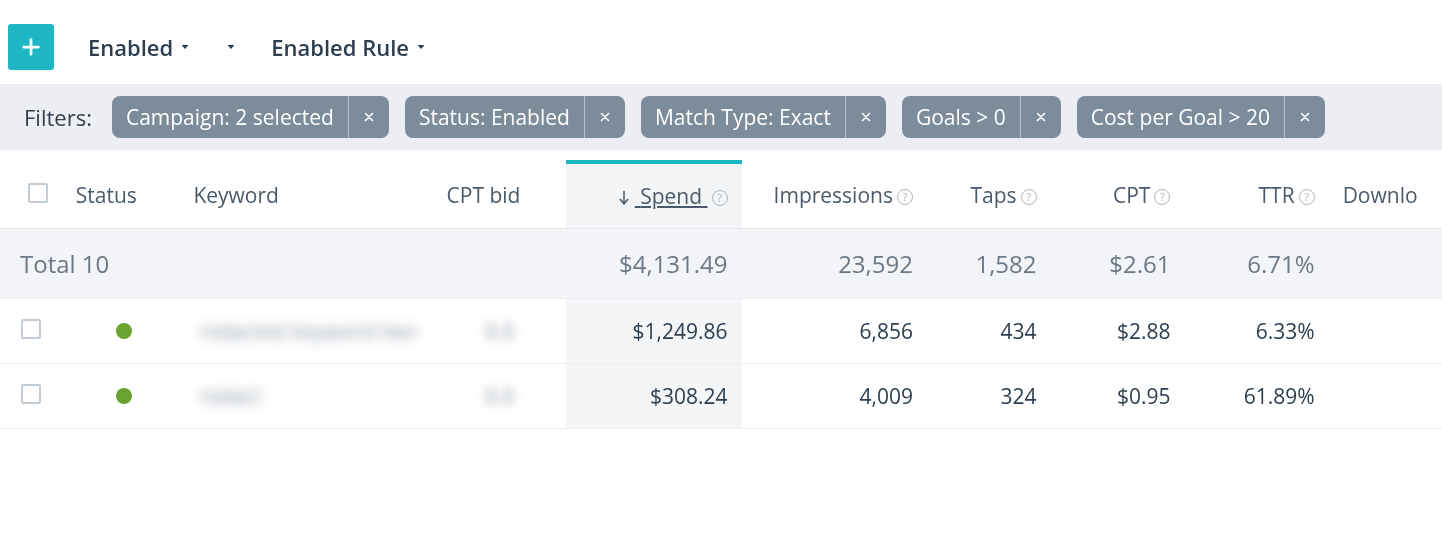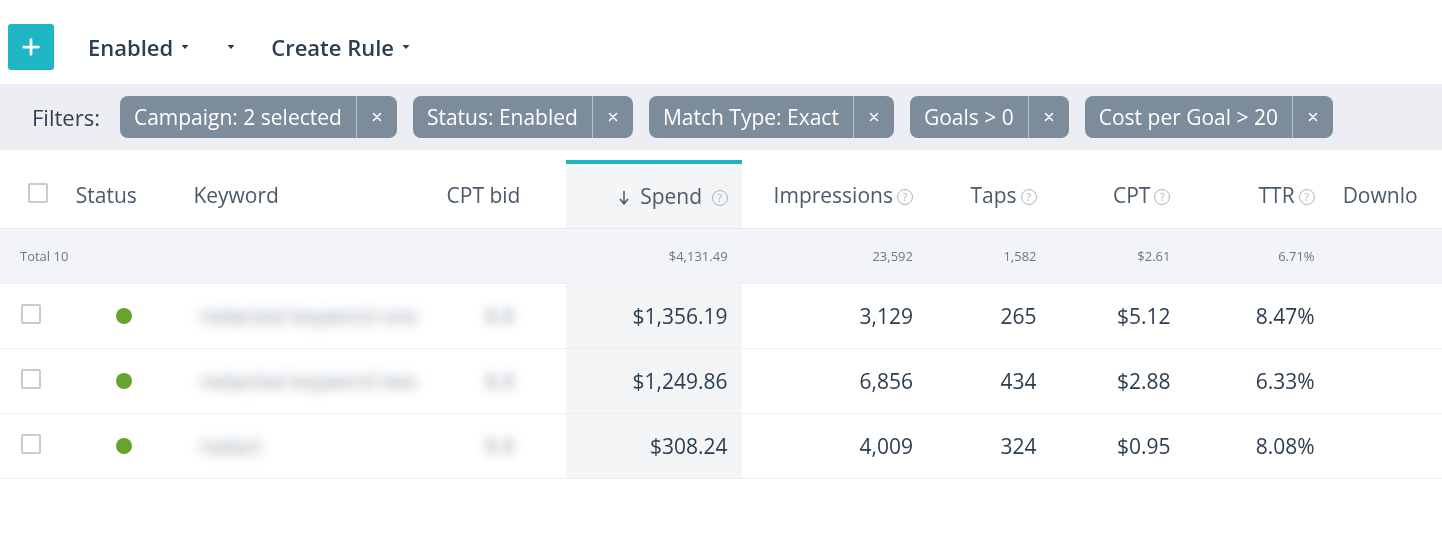--- a/index.html
+++ b/index.html
@@ -44,21 +44,21 @@
     align-items: center;
     justify-content: center;
   }
   .menu-item .caret svg { width: 14px; height: 14px; }
 
   
   .filters-bar {
     background: #eceef3;
     display: flex;
     align-items: center;
-    padding: 12px 32px;
+    padding: 12px 24px;
     gap: 16px;
   }
   .filters-label {
     font-weight: 400;
     color: #323f4c;
     font-size: 22px;
     margin-right: 4px;
   }
   .chip {
     background: #7d8c9a;
@@ -115,41 +115,41 @@
   .col-cptbid { width: 130px; text-align: center; }
   .col-spend { width: 170px; }
   .col-impr { width: 180px; }
   .col-taps { width: 120px; }
   .col-cpt { width: 130px; }
   .col-ttr { width: 140px; }
   .col-dl { width: 110px; }
 
   .table th.col-status, .table th.col-keyword, .table th.col-cptbid { text-align: left; }
   .table th.col-keyword { padding-left: 8px; }
-  .table th.col-spend { text-align: right; }
+  .table th.col-spend { text-align: right; text-decoration: underline; }
 
   .checkbox {
     width: 20px; height: 20px;
     border: 2px solid #c4cdd6;
     border-radius: 2px;
     display: inline-block;
     cursor: pointer;
     background: #fff;
   }
 
   .status-dot {
     width: 16px; height: 16px; border-radius: 50%;
     background: #68a22f;
     display: inline-block;
   }
 
   .totals-row td {
     background: #f2f4f7;
     color: #6b7885;
-    font-size: 13px;
+    font-size: 24px;
   }
   .totals-row .totals-label { text-align: left; padding-left: 20px; }
   .totals-row td.col-spend,
   .totals-row td.col-impr,
   .totals-row td.col-taps,
   .totals-row td.col-cpt,
   .totals-row td.col-ttr { text-align: right; }
 
   th.sorted {
     border-top: 4px solid #1fb6c4;
@@ -204,21 +204,21 @@
       </span>
   </div>
   <div class="menu-item">
     <span class="caret">
         <svg viewBox="0 0 24 24">
           <path d="M5 8l7 8 7-8" fill="#2c3e50"></path>
         </svg>
       </span>
   </div>
   <div class="menu-item">
-    <span>Create Rule</span>
+    <span>Enabled Rule</span>
     <span class="caret">
         <svg viewBox="0 0 24 24">
           <path d="M5 8l7 8 7-8" fill="#2c3e50"></path>
         </svg>
       </span>
   </div>
 </div>
 
 <div class="filters-bar">
   <span class="filters-label">Filters:</span>
@@ -303,32 +303,20 @@
     <tr class="totals-row">
       <td colspan="4" class="totals-label">Total 10</td>
       <td class="col-spend col-spend-bg">$4,131.49</td>
       <td class="col-impr">23,592</td>
       <td class="col-taps">1,582</td>
       <td class="col-cpt">$2.61</td>
       <td class="col-ttr">6.71%</td>
       <td class="col-dl"></td>
     </tr>
 
-    <tr>
-      <td class="col-check" style="text-align:center"><span class="checkbox"></span></td>
-      <td class="col-status" style="text-align:center"><span class="status-dot"></span></td>
-      <td class="col-keyword" style="text-align:left"><span class="blur-content">redacted keyword one</span></td>
-      <td class="col-cptbid" style="text-align:center"><span class="blur-small">0.0</span></td>
-      <td class="col-spend col-spend-bg">$1,356.19</td>
-      <td class="col-impr">3,129</td>
-      <td class="col-taps">265</td>
-      <td class="col-cpt">$5.12</td>
-      <td class="col-ttr">8.47%</td>
-      <td class="col-dl"></td>
-    </tr>
 
     <tr>
       <td class="col-check" style="text-align:center"><span class="checkbox"></span></td>
       <td class="col-status" style="text-align:center"><span class="status-dot"></span></td>
       <td class="col-keyword" style="text-align:left"><span class="blur-content">redacted keyword two</span></td>
       <td class="col-cptbid" style="text-align:center"><span class="blur-small">0.0</span></td>
       <td class="col-spend col-spend-bg">$1,249.86</td>
       <td class="col-impr">6,856</td>
       <td class="col-taps">434</td>
       <td class="col-cpt">$2.88</td>
@@ -338,17 +326,17 @@
 
     <tr>
       <td class="col-check" style="text-align:center"><span class="checkbox"></span></td>
       <td class="col-status" style="text-align:center"><span class="status-dot"></span></td>
       <td class="col-keyword" style="text-align:left"><span class="blur-content">redact</span></td>
       <td class="col-cptbid" style="text-align:center"><span class="blur-small">0.0</span></td>
       <td class="col-spend col-spend-bg">$308.24</td>
       <td class="col-impr">4,009</td>
       <td class="col-taps">324</td>
       <td class="col-cpt">$0.95</td>
-      <td class="col-ttr">8.08%</td>
+      <td class="col-ttr">61.89%</td>
       <td class="col-dl"></td>
     </tr>
   </tbody>
 </table>
 
 </body></html>

